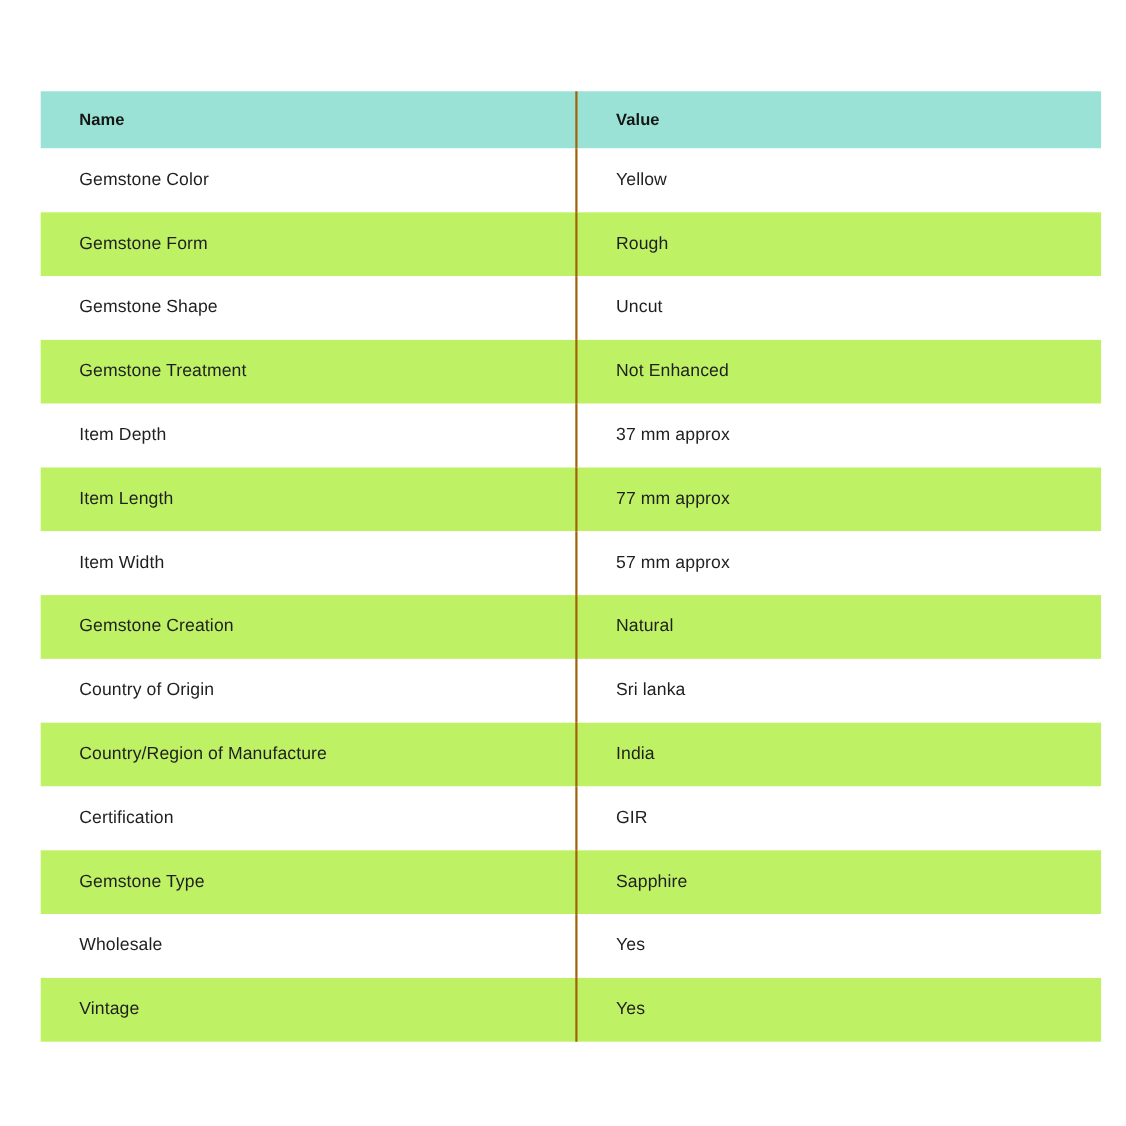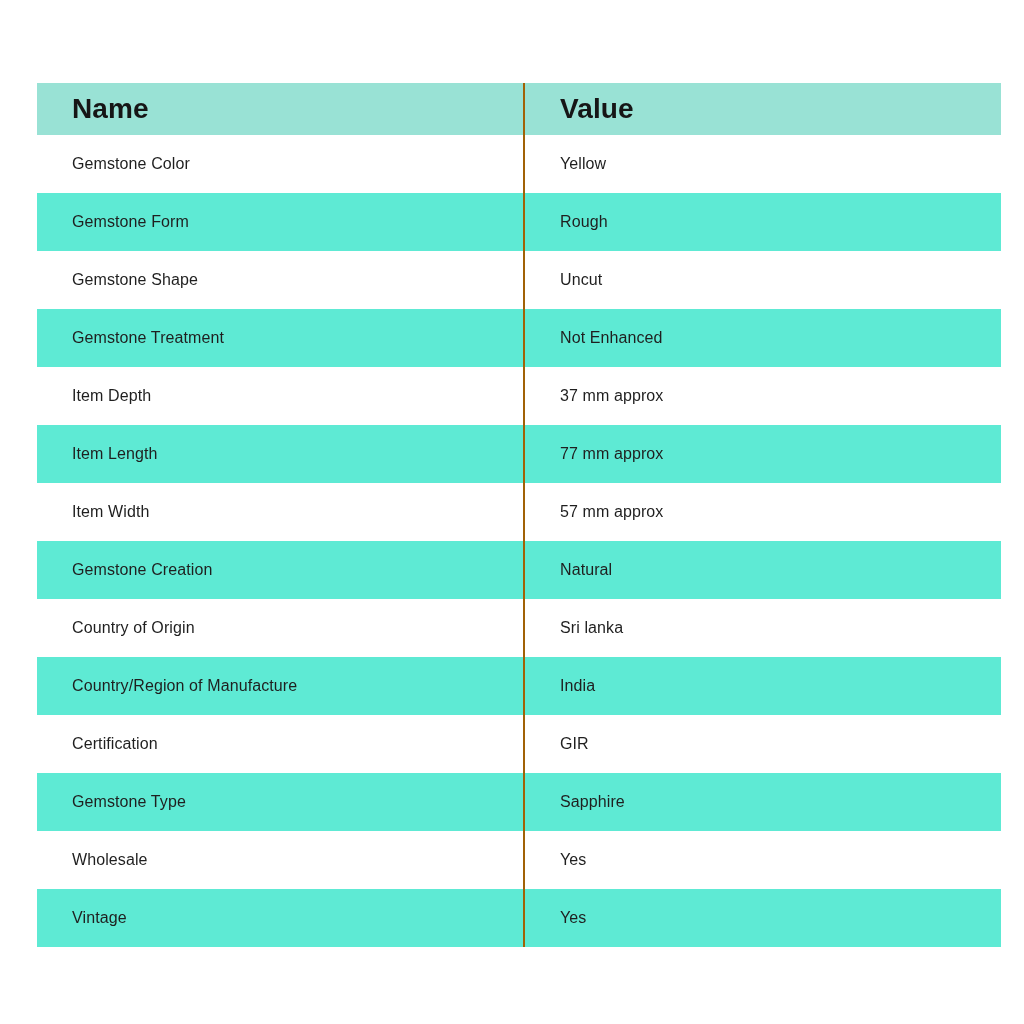--- a/index.html
+++ b/index.html
@@ -29,21 +29,21 @@
     width: 100%;
     height: 58px;
     background: #ffffff;
   }
   .row.header-row {
     height: 52px;
     background: #99e2d5;
   }
   
   .row:nth-child(2n+3) {
-    background: #5eead4;
+    background: #bef264;
   }
   .cell {
     display: flex;
     align-items: center;
     padding-left: 35px;
     padding-right: 12px;
     font-size: 16px;
     color: #1f1f1f;
     letter-spacing: 0.1px;
     overflow: hidden;
@@ -52,21 +52,21 @@
   .name-cell {
     flex: 0 0 486px;
     width: 486px;
   }
   .value-cell {
     flex: 1 1 auto;
     border-left: 2px solid #a16207;
   }
   .header-row .cell {
     font-weight: 600;
-    font-size: 28px;
+    font-size: 15px;
     color: #161616;
   }
 </style>
 </head>
 <body>
 
 <div class="page">
   <div class="spec-table">
 
     <div class="row header-row">

